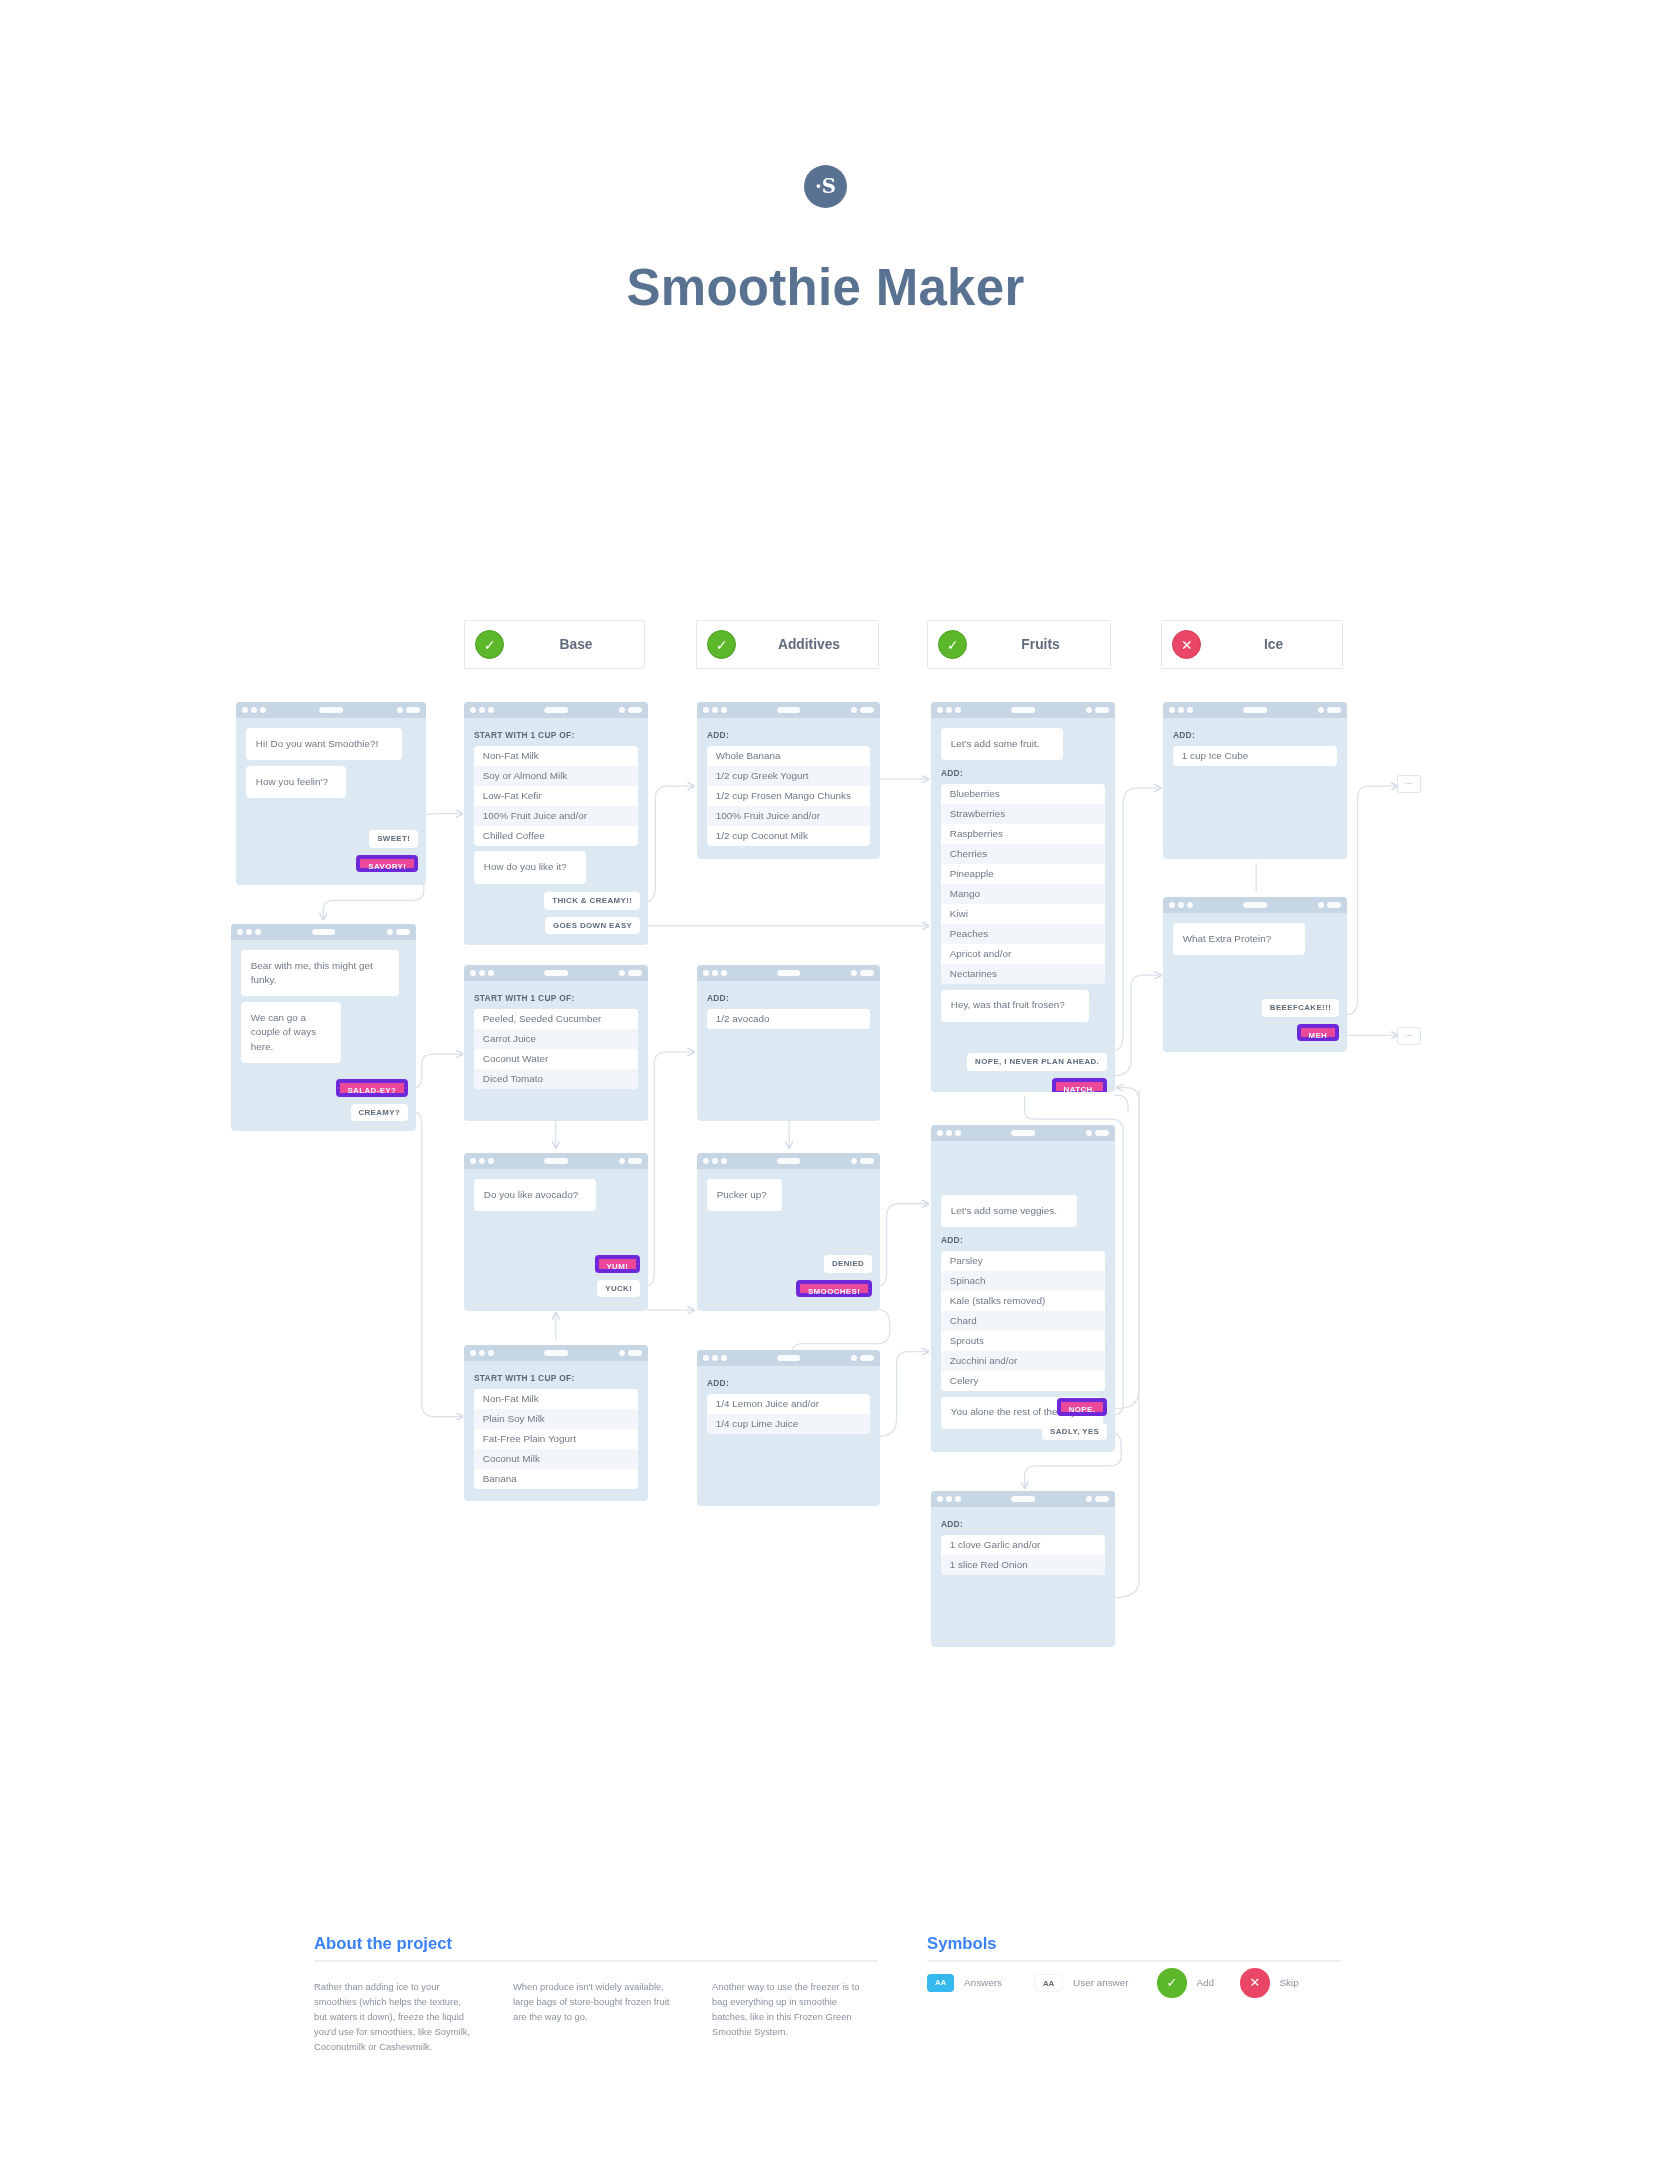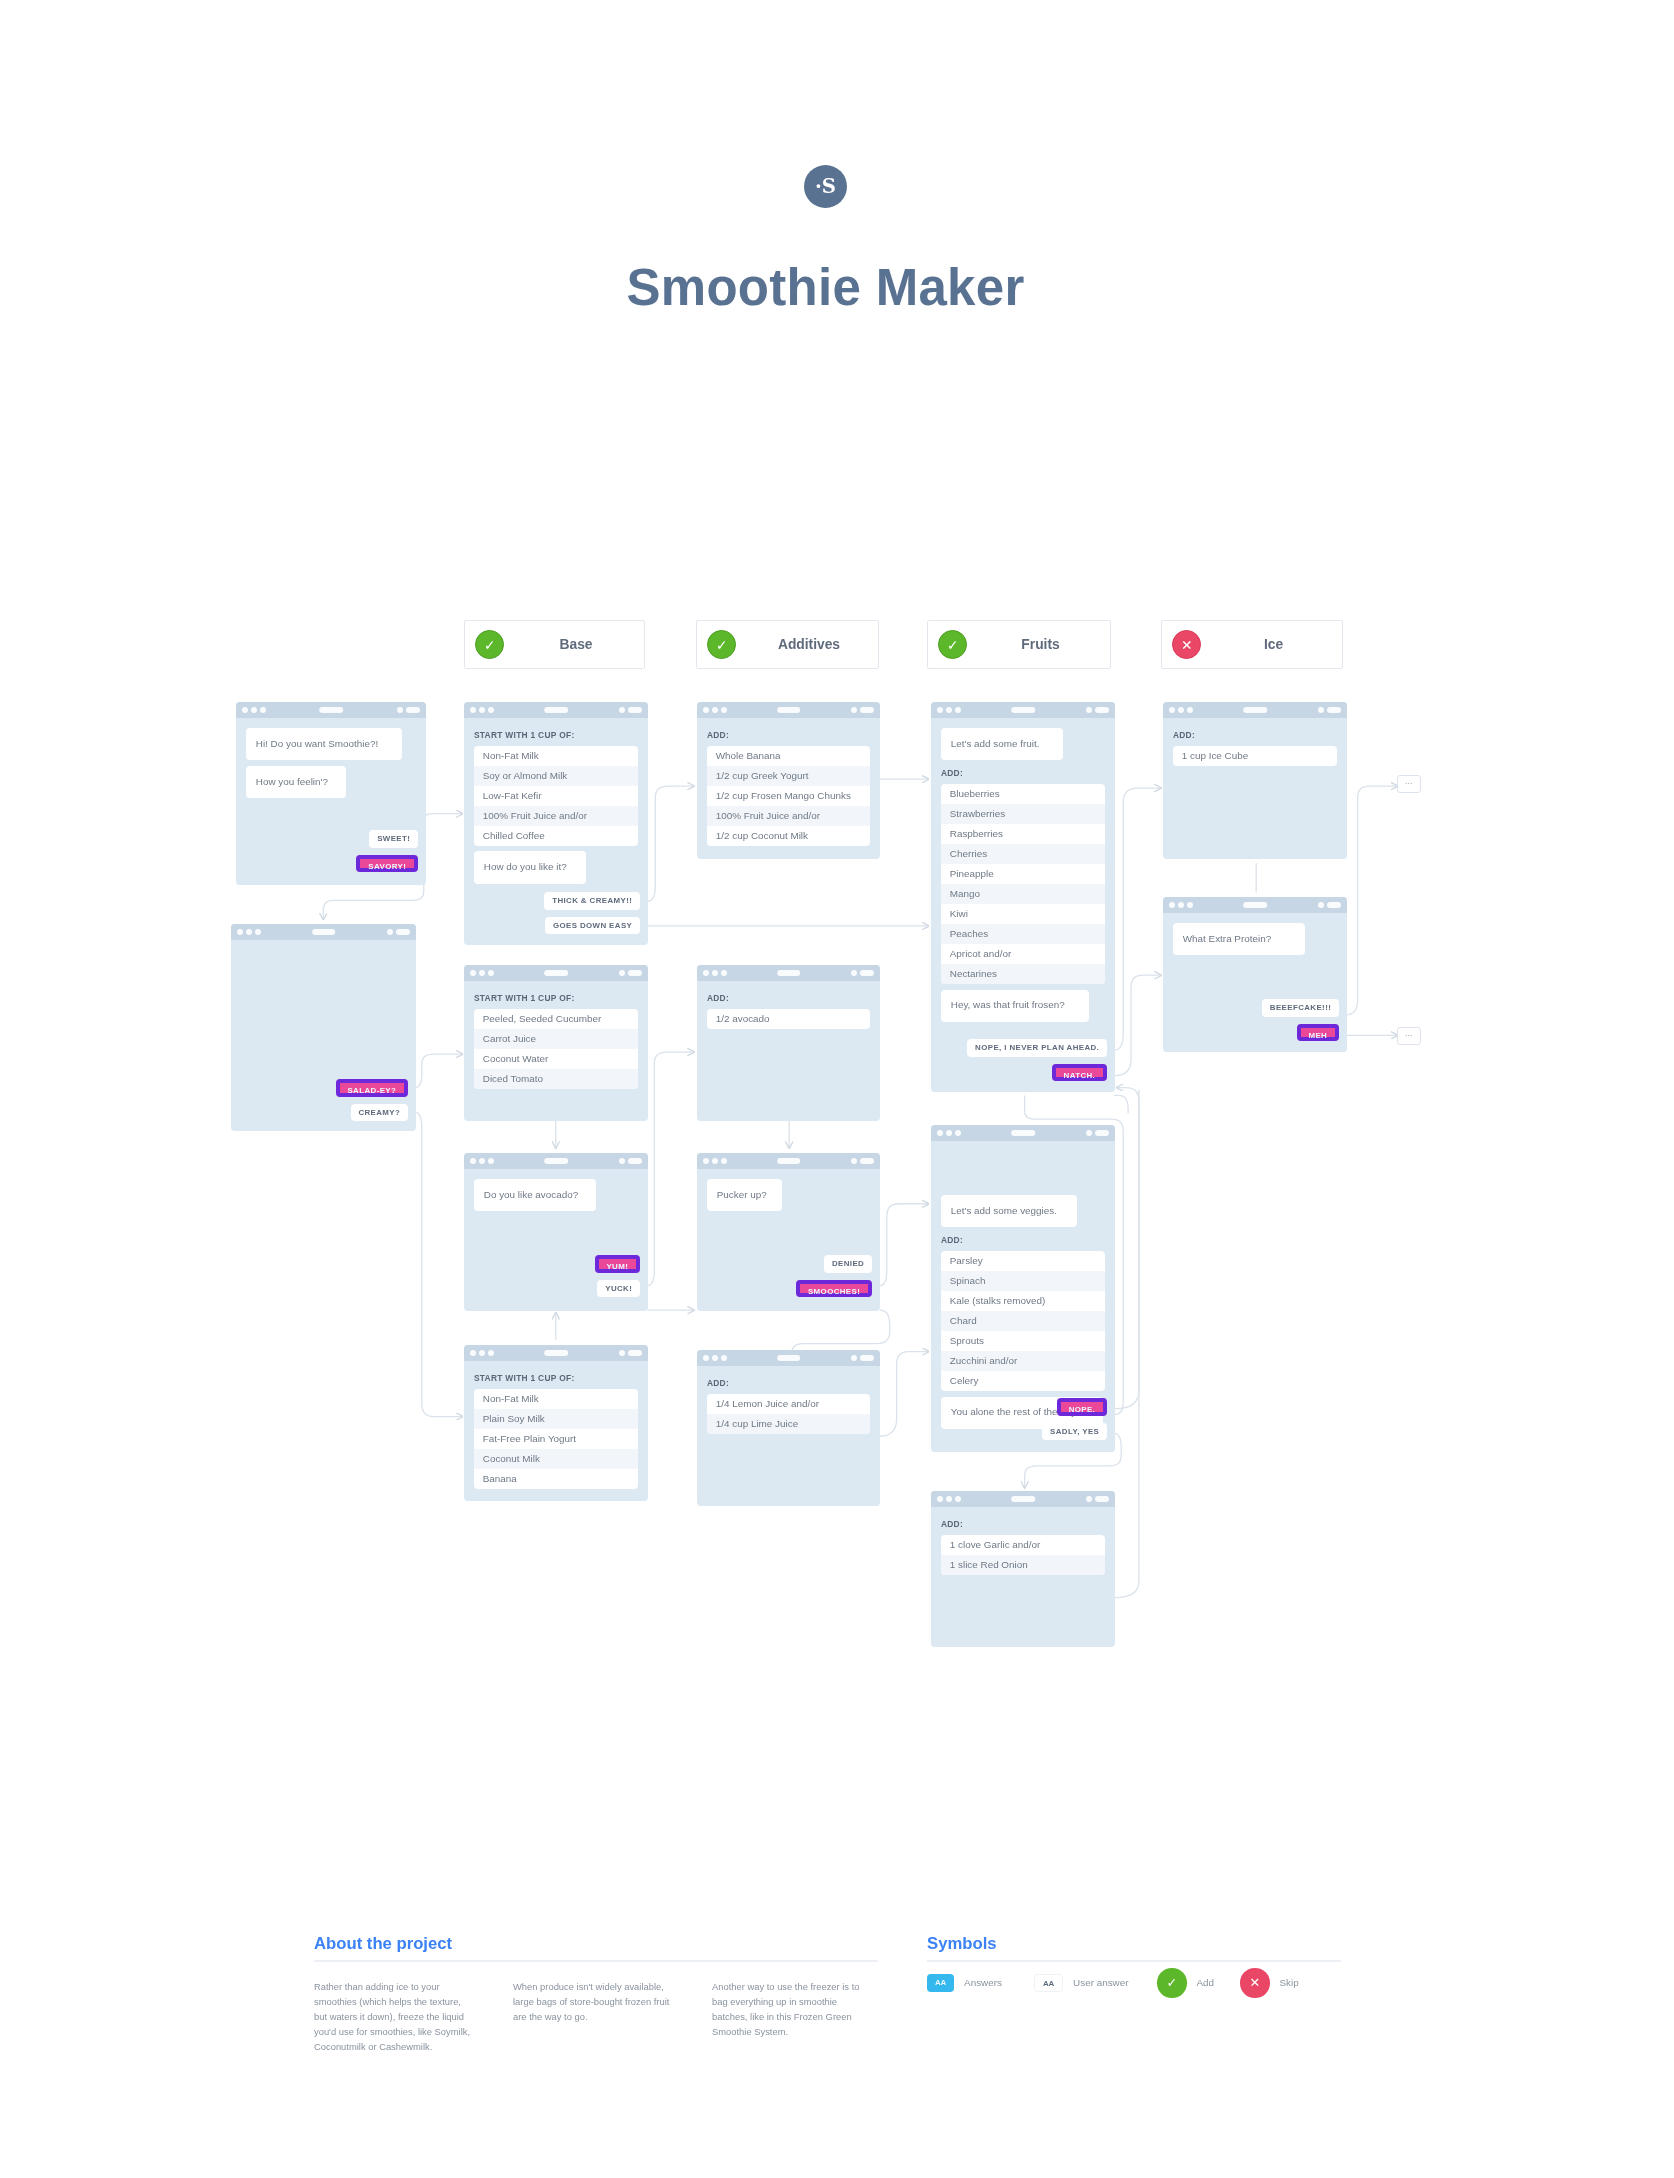--- a/index.html
+++ b/index.html
@@ -159,20 +159,24 @@
         <span></span>
         <span></span>
         <span></span>
       </div>
       <div class="pill"></div>
       <div class="rt">
         <span></span>
         <span></span>
       </div>
     </div>
+  <div class="body">
+    <div class="msg" style="width:158px;">Bear with me, this might get funky.</div><br>
+    <div class="msg" style="width:100px;">We can go a couple of ways here.</div>
+  </div>
   <div class="answers" style="top:155px;">
     <div class="ans blue">SALAD-EY?</div>
     <div class="ans">CREAMY?</div>
   </div>
 </div>
 
 <div class="panel" style="left:464px;top:702px;width:184px;height:243px;">
   <div class="bar">
       <div class="dots">
         <span></span>
@@ -386,21 +390,21 @@
       <div>Cherries</div>
       <div>Pineapple</div>
       <div>Mango</div>
       <div>Kiwi</div>
       <div>Peaches</div>
       <div>Apricot and/or</div>
       <div>Nectarines</div>
     </div>
     <div class="msg" style="width:148px;">Hey, was that fruit frosen?</div>
   </div>
-  <div class="answers" style="top:337px;align-items:flex-end;">
+  <div class="answers" style="top:351px;align-items:flex-end;">
     <div class="ans">NOPE, I NEVER PLAN AHEAD.</div>
     <div class="ans blue">NATCH.</div>
   </div>
 </div>
 
 <div class="panel" style="left:931px;top:1125px;width:184px;height:327px;">
   <div class="bar">
       <div class="dots">
         <span></span>
         <span></span>

